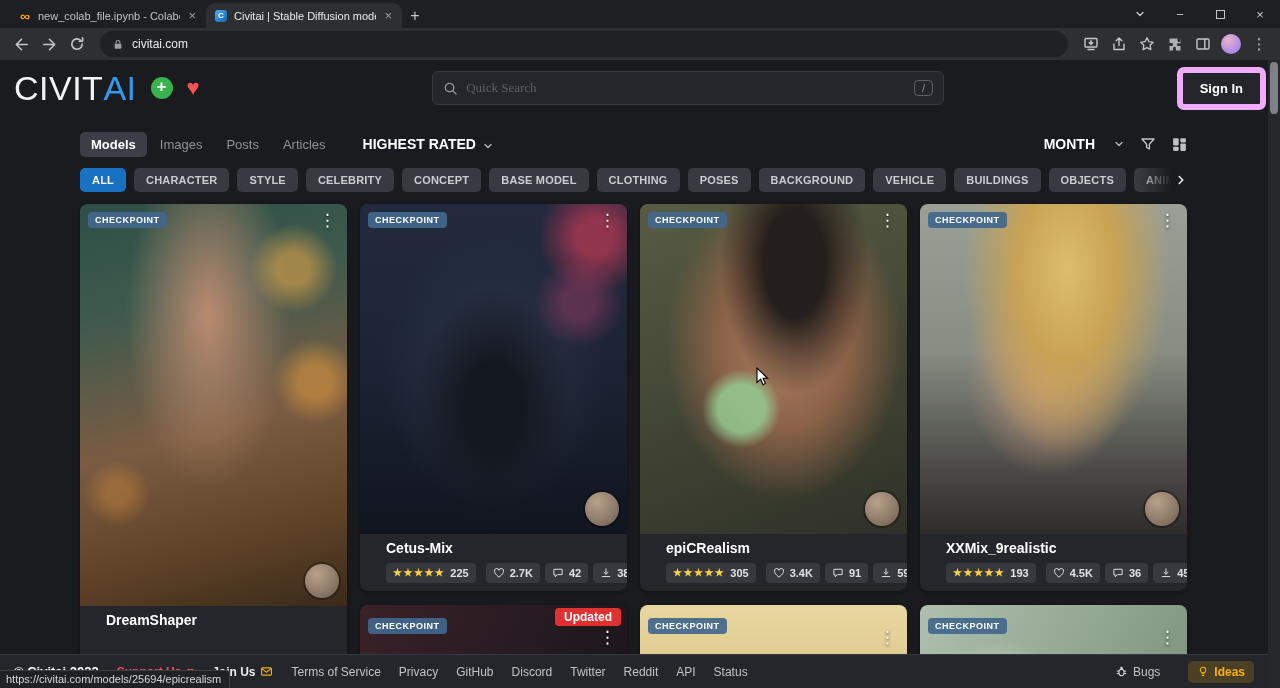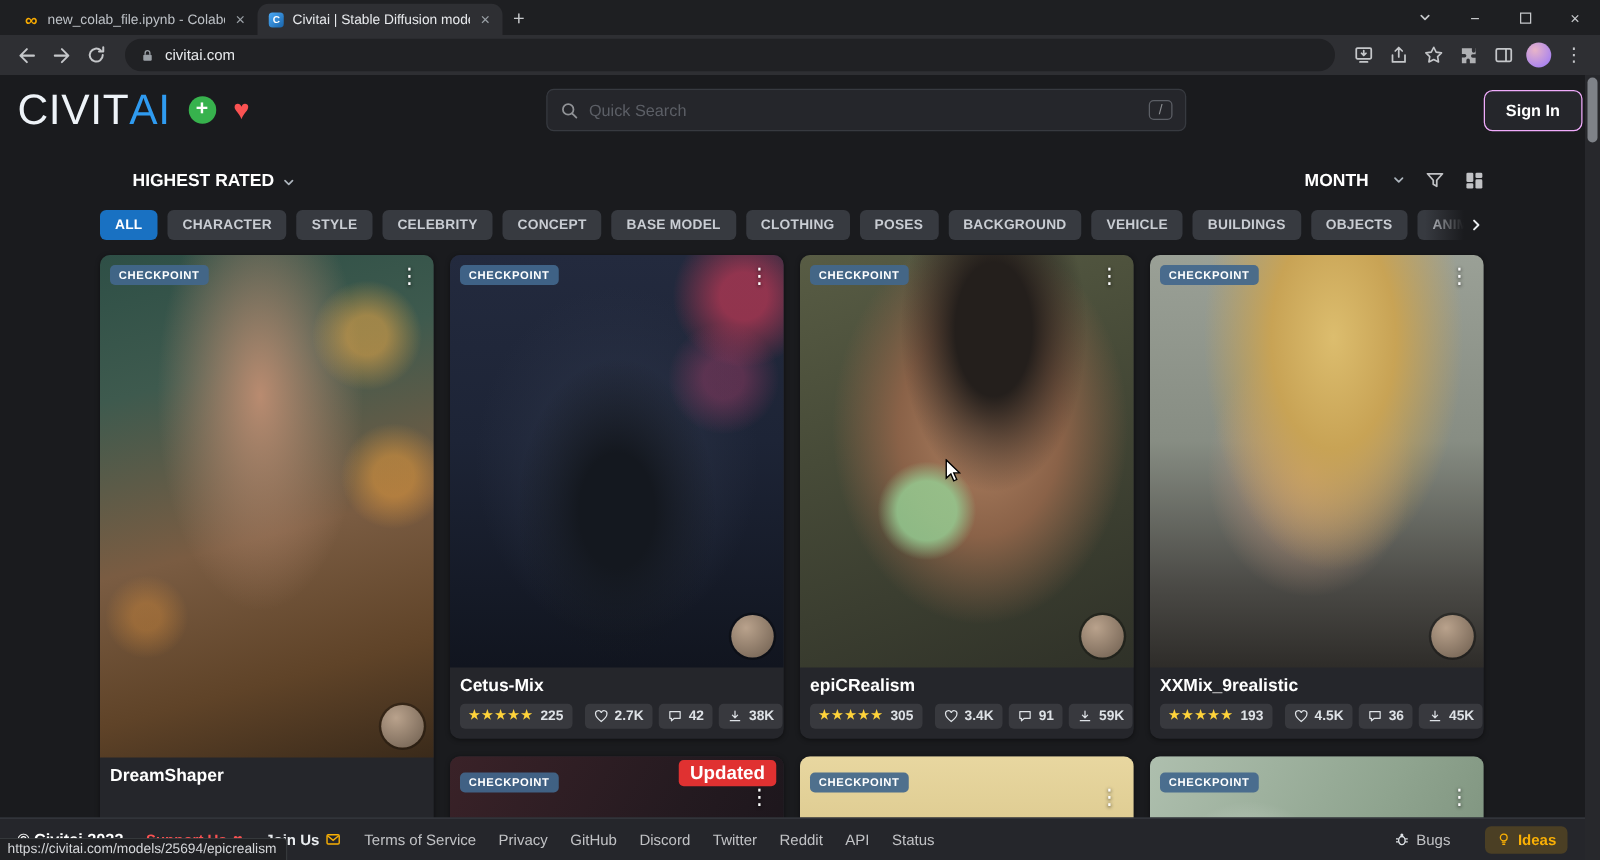--- a/index.html
+++ b/index.html
@@ -25,24 +25,24 @@
   .avatar-btn{width:20px;height:20px;border-radius:50%;background:radial-gradient(circle at 35% 30%,#e8b4c8,#9775fa);flex:none;margin:0 3px}
 
   
   .page{height:628px;overflow:hidden;background:#1a1b1e;position:relative}
   .site-header{height:56px;display:flex;align-items:center;padding:0 14px;gap:14px}
   .logo{font-size:34px;font-weight:400;letter-spacing:.5px;display:flex;line-height:1}
   .logo .la{color:#eef3f8}.logo .lb{color:#2f9bf0}
   .plus-btn{width:22px;height:22px;border-radius:50%;background:#37b24d;color:#fff;font-size:17px;font-weight:700;display:flex;align-items:center;justify-content:center;padding-bottom:2px}
   .heart-btn{color:#fa5252;font-size:22px;line-height:1}
   .search{width:512px;height:34px;margin:0 auto;background:#25262b;border:1px solid #373a40;border-radius:6px;display:flex;align-items:center;padding:0 10px;gap:8px}
-  .search input{flex:1;background:none;border:none;outline:none;color:#c1c2c5;font-size:13px;font-family:Liberation Sans, sans-serif}
+  .search input{flex:1;background:none;border:none;outline:none;color:#c1c2c5;font-size:13px;font-family:Liberation Serif, serif}
   .search input::placeholder{color:#5c5f66}
   .kbd{border:1px solid #5c5f66;border-radius:4px;color:#909296;font-size:11px;padding:1px 7px}
-  .signin{background:#25262b;border:1px solid #f0abfc;color:#fff;font-size:13px;font-weight:700;padding:8px 17px;border-radius:7px}
+  .signin{background:#25262b;border:6px solid #f0abfc;color:#fff;font-size:13px;font-weight:700;padding:8px 17px;border-radius:7px}
 
   .main{width:1108px;margin-left:80px}
   .nav-row{display:flex;align-items:center;margin-top:14px;height:28px}
   .view-tabs{display:flex;align-items:center;gap:2px}
   .vtab{padding:5px 11px;font-size:13px;color:#909296;border-radius:5px}
   .vtab.active{background:#3b3e46;color:#fff;font-weight:600}
   .sort{margin-left:26px;display:flex;align-items:flex-end;gap:6px;font-size:14px;font-weight:700;color:#fff}
   .right-controls{margin-left:auto;display:flex;align-items:center;gap:15px}
   .period{display:flex;align-items:center;gap:18px;font-size:14px;font-weight:700;color:#fff}
   .icon-btn{color:#c1c2c5;display:flex;align-items:center}
@@ -55,23 +55,23 @@
   .cards{display:grid;grid-template-columns:repeat(4,267px);gap:14px 13px;margin-top:12px}
   .card{position:relative;background:#25262b;border-radius:8px;overflow:hidden;box-shadow:0 1px 4px rgba(0,0,0,.45)}
   .card-img{position:relative;height:330px}
   .card.tall{grid-row:1/3}
   .card.tall .card-img{height:402px}
   .card.partial .card-img{height:260px}
   .badge{position:absolute;top:8px;left:8px;background:rgba(66,103,140,.92);color:#fff;font-size:9px;font-weight:700;letter-spacing:.5px;padding:3px 7px;border-radius:4px}
   .card.partial .badge{top:13px}
   .kebab{position:absolute;top:4px;right:3px;color:#fff;font-size:17px;text-shadow:0 1px 3px rgba(0,0,0,.9);padding:2px 8px}
   .card.partial .kebab{top:20px}
-  .updated{position:absolute;top:3px;right:6px;background:#e03131;color:#fff;font-size:15px;font-weight:600;padding:2px 9px;border-radius:4px}
+  .updated{position:absolute;top:3px;right:6px;background:#e03131;color:#fff;font-size:12px;font-weight:600;padding:2px 9px;border-radius:4px}
   .cavatar{position:absolute;right:8px;bottom:8px;width:34px;height:34px;border-radius:50%;background:radial-gradient(circle at 35% 30%,#b9a28c,#6d5d4e);box-shadow:0 0 0 2px rgba(0,0,0,.3)}
-  .card-info{padding:6px 8px 8px}
+  .card-info{padding:6px 26px 8px}
   .card-title{font-size:14px;font-weight:700;color:#fff;margin-bottom:6px;line-height:17px}
   .stats{display:flex;align-items:center;gap:5px;height:20px}
   .stats .spacer{flex:1}
   .pill{display:flex;align-items:center;gap:5px;background:rgba(255,255,255,.09);border-radius:4px;padding:0 7px;height:20px;font-size:11px;font-weight:600;color:#dee2e6}
   .stars{color:#ffd43b;font-size:10px;letter-spacing:1.5px;line-height:1}
 
   
   .img-1{background:
     radial-gradient(circle at 80% 16%,rgba(240,170,70,.55) 0 4%,transparent 11%),
     radial-gradient(circle at 88% 44%,rgba(235,160,60,.5) 0 5%,transparent 13%),
@@ -223,20 +223,26 @@
       </span>
       <input placeholder="Quick Search" style="">
       <span class="kbd">/</span>
     </div>
     <button class="signin">Sign In</button>
   </div>
 
   <div class="main">
 
     <div class="nav-row">
+      <div class="view-tabs">
+        <span class="vtab active">Models</span>
+        <span class="vtab">Images</span>
+        <span class="vtab">Posts</span>
+        <span class="vtab">Articles</span>
+      </div>
       <div class="sort">
         <span>HIGHEST RATED</span>
         <svg width="12" height="12" viewBox="0 0 16 16">
             <path d="M4 6l4 4 4-4" fill="none" stroke="#adb5bd" stroke-width="1.8" stroke-linecap="round" stroke-linejoin="round"></path>
           </svg>
       </div>
       <div class="right-controls">
         <div class="period">
           <span>MONTH</span>
           <svg width="12" height="12" viewBox="0 0 16 16">

